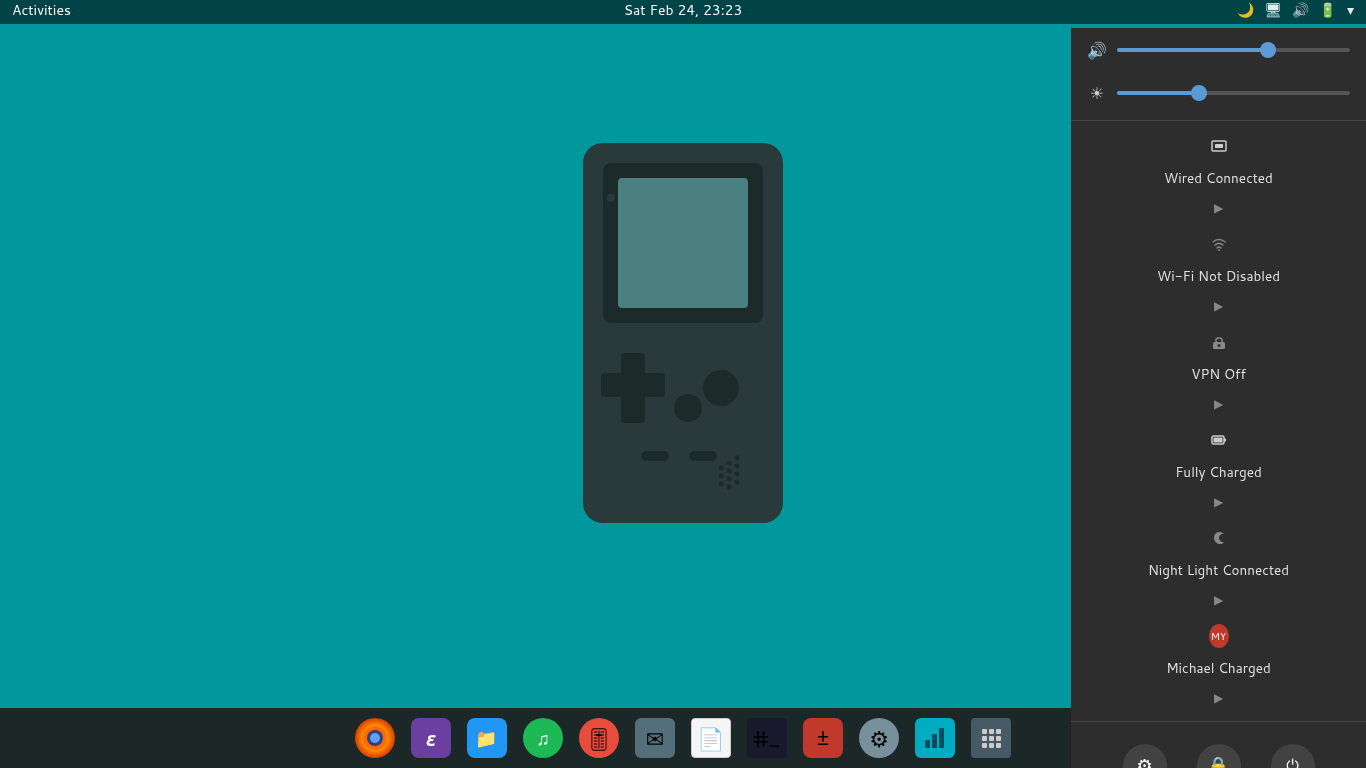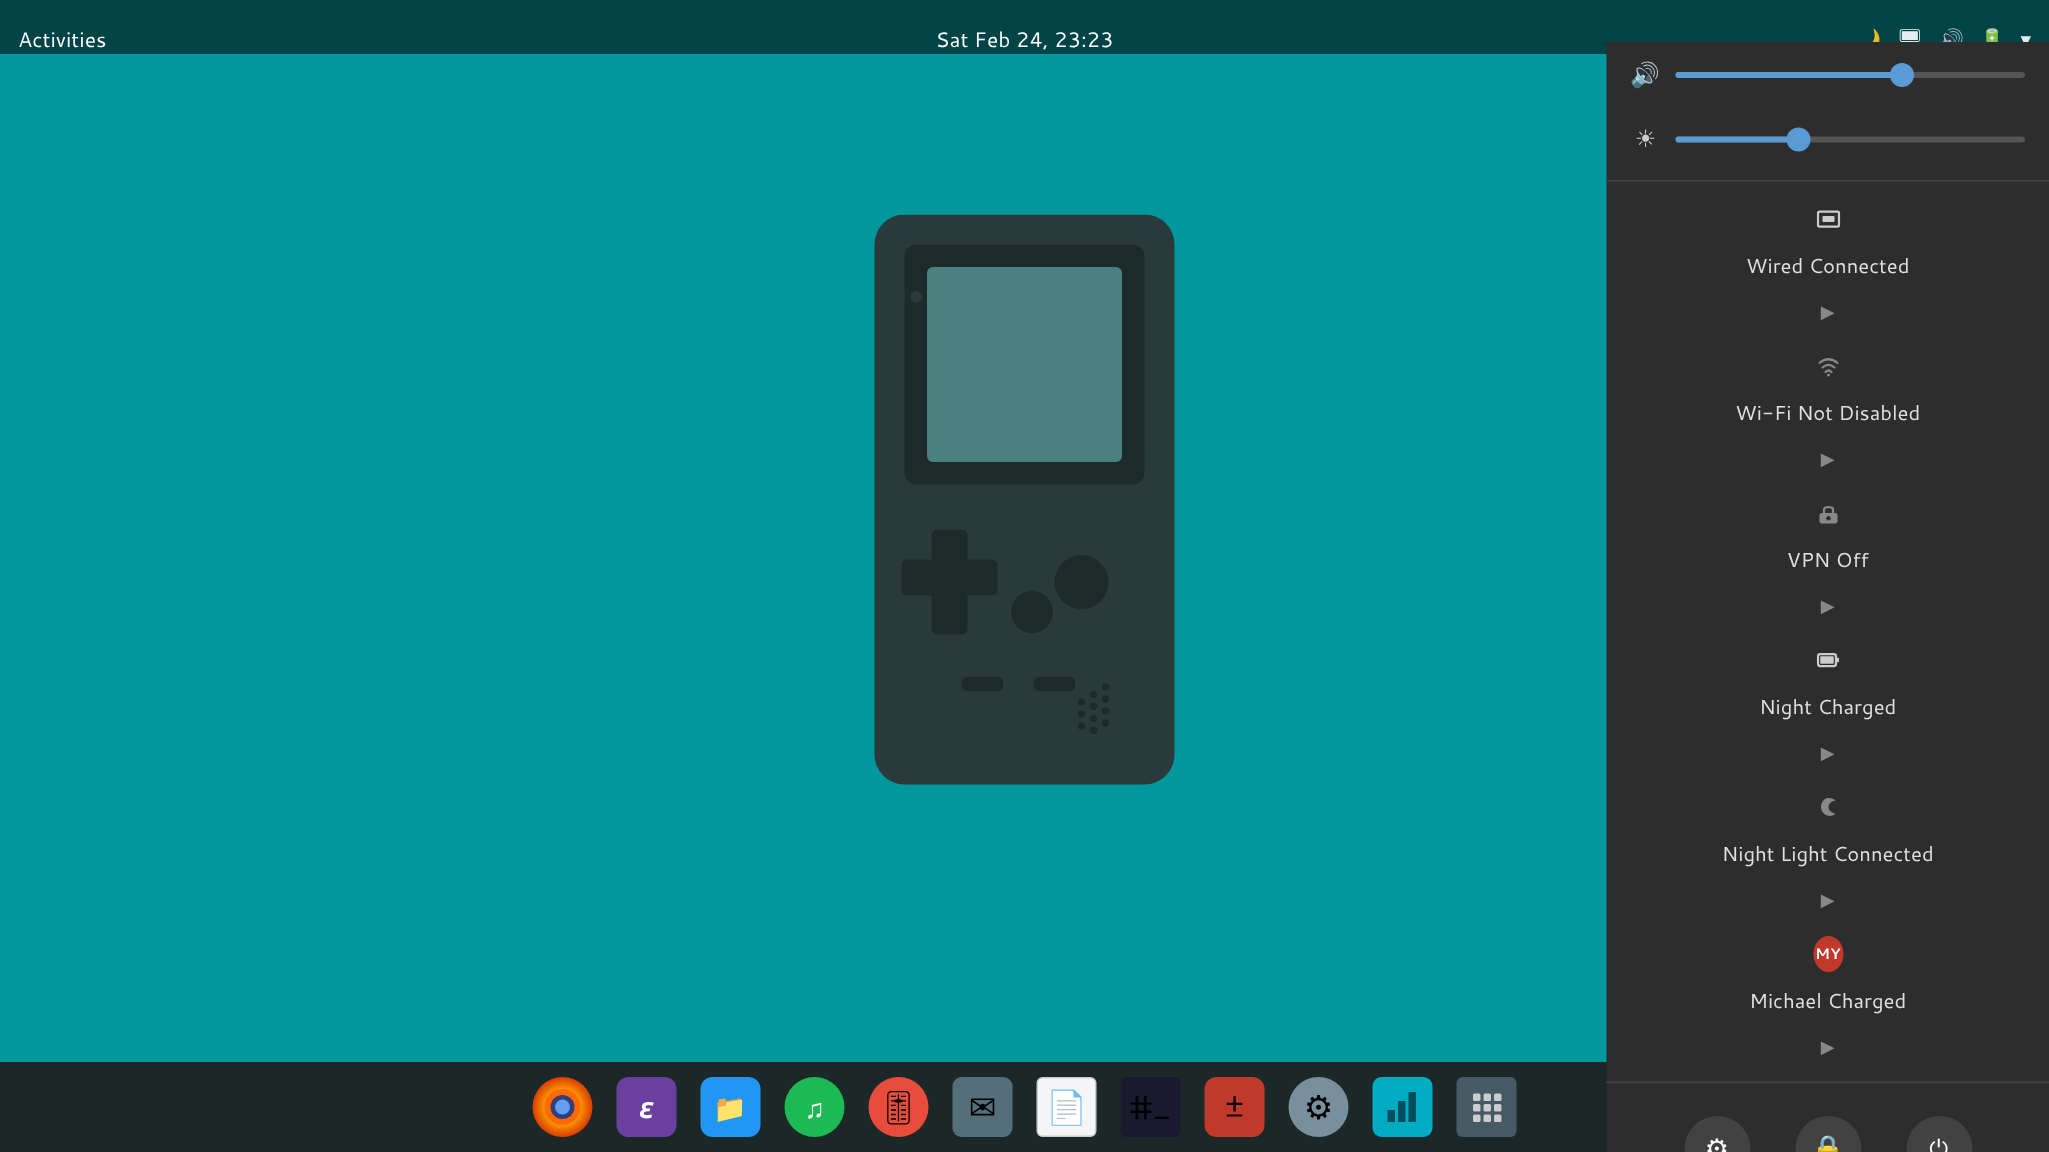--- a/index.html
+++ b/index.html
@@ -9,24 +9,24 @@
       overflow: hidden;
       font-family: 'Cantarell', 'Ubuntu', sans-serif;
       background-color: #00979d;
       position: relative;
     }
 
     
     #topbar {
       position: absolute;
       top: 0; left: 0; right: 0;
-      height: 36px;
+      height: 24px;
       background: rgba(0,0,0,0.55);
       display: flex;
-      align-items: flex-end;
+      align-items: flex-start;
       justify-content: space-between;
       padding: 0 12px;
       z-index: 100;
     }
     #topbar-activities {
       color: #fff;
       font-size: 14px;
       font-weight: 500;
       cursor: pointer;
     }
@@ -238,21 +238,21 @@
     .avatar-circle {
       width: 24px;
       height: 24px;
       border-radius: 50%;
       background: #c0392b;
       display: flex;
       align-items: center;
       justify-content: center;
       font-size: 10px;
       color: #fff;
-      font-weight: bold;
+      font-weight: normal;
       overflow: hidden;
       text-align: center;
     }
   </style>
 </head>
 <body>
 
 <div id="topbar">
   <span id="topbar-activities">Activities</span>
   <span id="topbar-clock">Sat Feb 24, 23:23</span>
@@ -364,21 +364,21 @@
   </div>
 
   <div class="menu-item">
     <div class="menu-item-icon">
       <svg width="16" height="16" viewBox="0 0 16 16" fill="none">
         <rect x="1" y="4" width="12" height="8" rx="1.5" stroke="#ccc" stroke-width="1.5" fill="none"></rect>
         <rect x="2.5" y="5.5" width="9" height="5" rx="0.5" fill="#ccc"></rect>
         <rect x="13" y="6.5" width="2" height="3" rx="0.5" fill="#ccc"></rect>
       </svg>
     </div>
-    <span class="menu-item-label">Night Charged</span>
+    <span class="menu-item-label">Fully Charged</span>
     <span class="menu-item-arrow">▶</span>
   </div>
 
   <div class="menu-item">
     <div class="menu-item-icon">
       <svg width="16" height="16" viewBox="0 0 16 16" fill="none">
         <path d="M8 2 C5 2 3 5 3 8 C3 11.3 5.7 14 9 14 C10.5 14 11.8 13.4 12.8 12.4 C10 12 8 10.2 8 8 C8 5.8 10 4 12.8 3.6 C11.8 2.6 10.5 2 8 2Z" fill="#888"></path>
       </svg>
     </div>
     <span class="menu-item-label">Night Light Connected</span>

